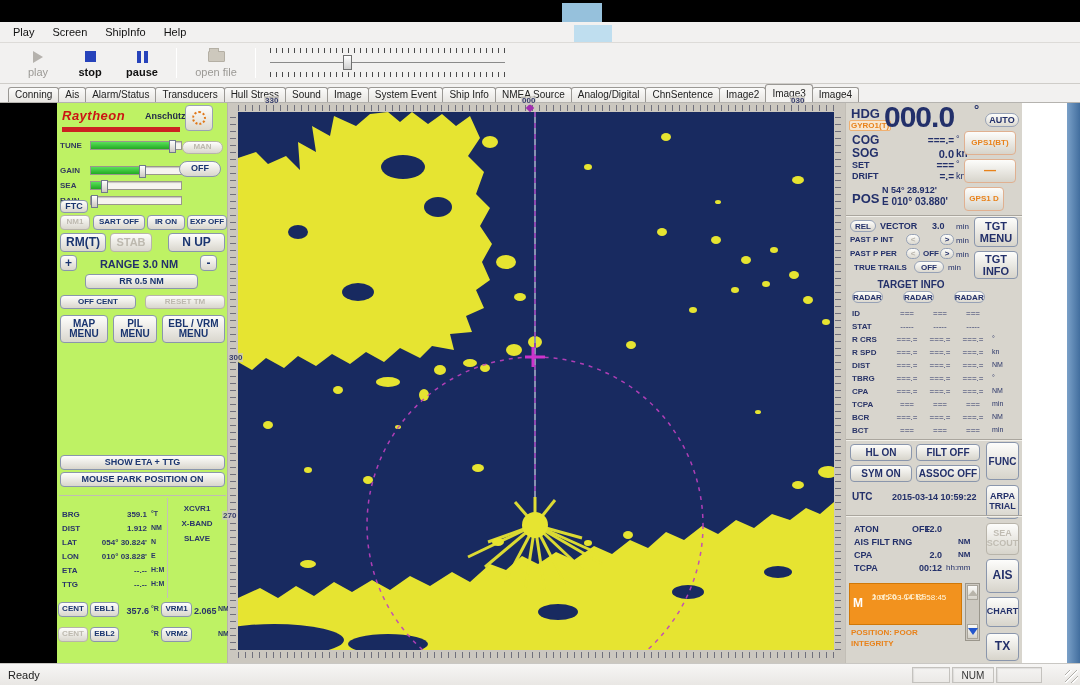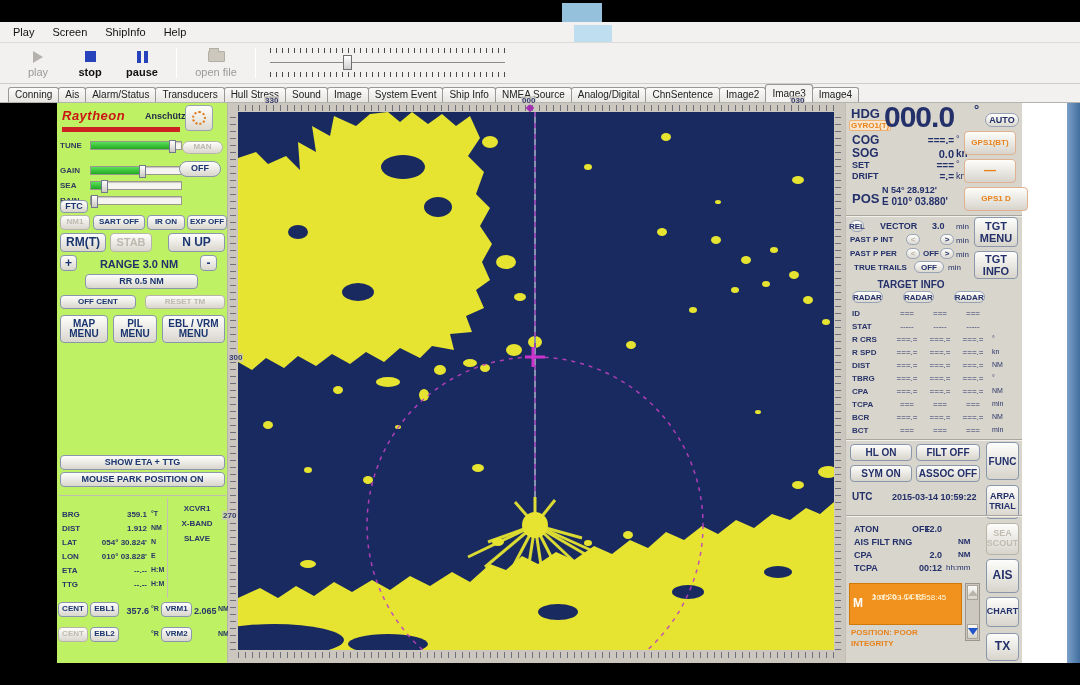--- a/index.html
+++ b/index.html
@@ -495,25 +495,25 @@
         <span class="val" style="left:60px;top:57px;width:48px;text-align:right;font-size:10px;">===</span>
         <span class="unit" style="left:110px;top:56px;font-size:9px;">°</span>
         <span class="lab" style="left:6px;top:68px;font-size:9px;">DRIFT</span>
         <span class="val" style="left:60px;top:68px;width:48px;text-align:right;font-size:10px;">=.=</span>
         <span class="unit" style="left:110px;top:68px;font-size:9px;">kn</span>
         <div class="sqbtn orange-t" style="left:118px;top:56px;width:52px;height:24px;font-size:12px;border-color:#e0b090;">—</div>
 
         <span class="lab" style="left:6px;top:88px;font-size:13px;">POS</span>
         <span class="val" style="left:36px;top:82px;font-size:9px;">N 54° 28.912'</span>
         <span class="val" style="left:36px;top:93px;font-size:10px;">E 010° 03.880'</span>
-        <div class="sqbtn orange-t" style="left:118px;top:84px;width:64px;height:24px;font-size:8px;border-color:#e0b090;">GPS1 D</div>
+        <div class="sqbtn orange-t" style="left:118px;top:84px;width:40px;height:24px;font-size:8px;border-color:#e0b090;">GPS1 D</div>
 
         <div class="hline" style="top:112px;"></div>
 
-        <div class="chip" style="left:4px;top:117px;width:14px;height:12px;font-size:8px;">REL</div>
+        <div class="chip" style="left:4px;top:117px;width:26px;height:12px;font-size:8px;">REL</div>
         <span class="lab" style="left:34px;top:118px;font-size:9px;">VECTOR</span>
         <span class="val" style="left:86px;top:118px;font-size:9px;">3.0</span>
         <span class="unit" style="left:110px;top:119px;font-size:8px;">min</span>
         <div class="sqbtn" style="left:128px;top:114px;width:44px;height:30px;font-size:11px;">
           <div>TGT</div>
           <div>MENU</div>
         </div>
 
         <span class="lab" style="left:4px;top:132px;font-size:8px;">PAST P INT</span>
         <div class="chip dis" style="left:60px;top:131px;width:14px;height:11px;font-size:8px;color:#b8b4aa;">&lt;</div>
@@ -663,13 +663,20 @@
           <div>SEA</div>
           <div>SCOUT</div>
         </div>
         <div class="sqbtn" style="left:140px;top:456px;width:33px;height:34px;font-size:12px;">AIS</div>
         <div class="sqbtn" style="left:140px;top:494px;width:33px;height:30px;font-size:9px;">CHART</div>
         <div class="sqbtn" style="left:140px;top:530px;width:33px;height:28px;font-size:12px;">TX</div>
       </div>
     </div>
   </div>
 
+  <div class="statusbar">
+    <span>Ready</span>
+    <div class="scell" style="right:130px;width:38px;"></div>
+    <div class="scell" style="right:86px;width:42px;">NUM</div>
+    <div class="scell" style="right:38px;width:46px;"></div>
+    <div class="grip"></div>
+  </div>
 </div>
 
 </body></html>

